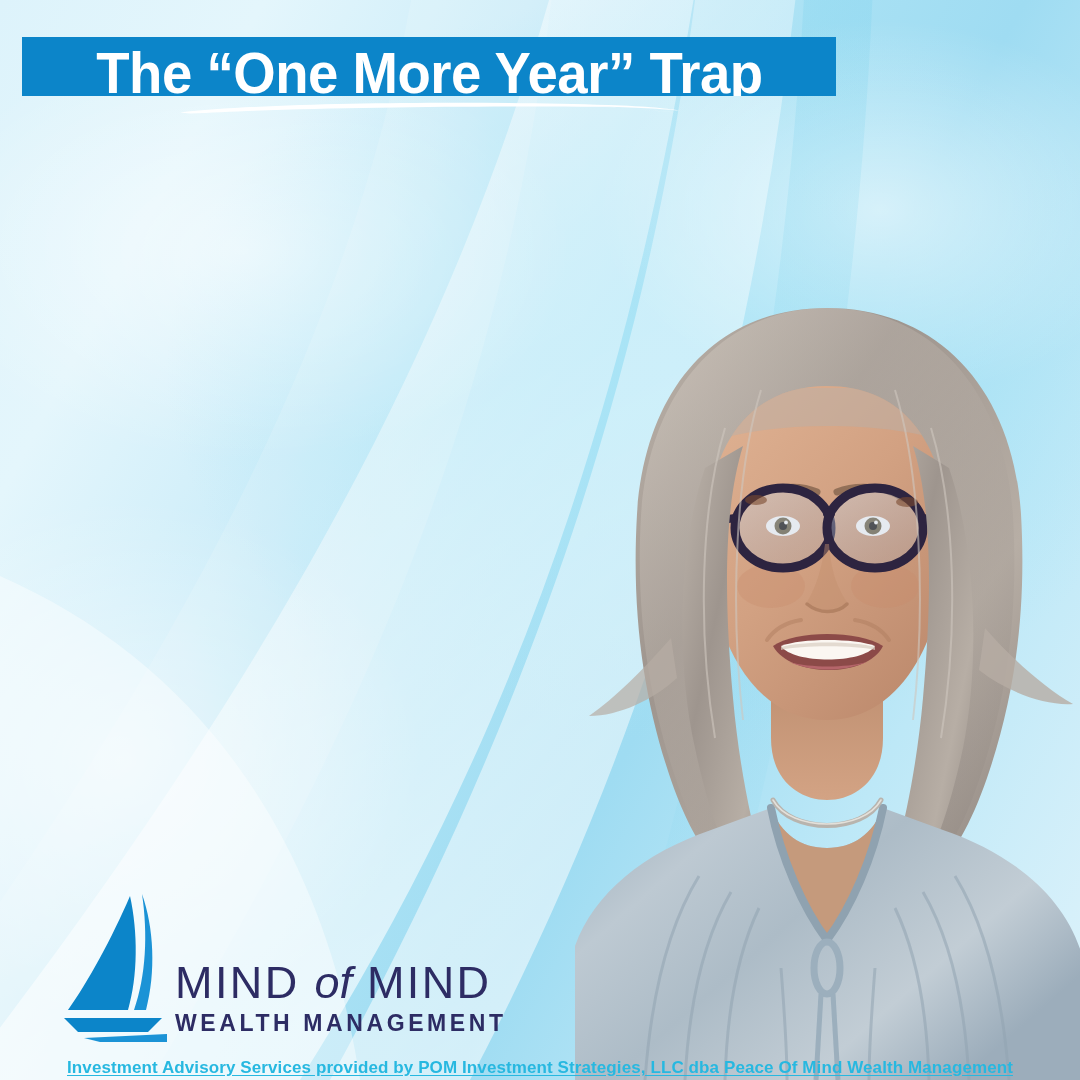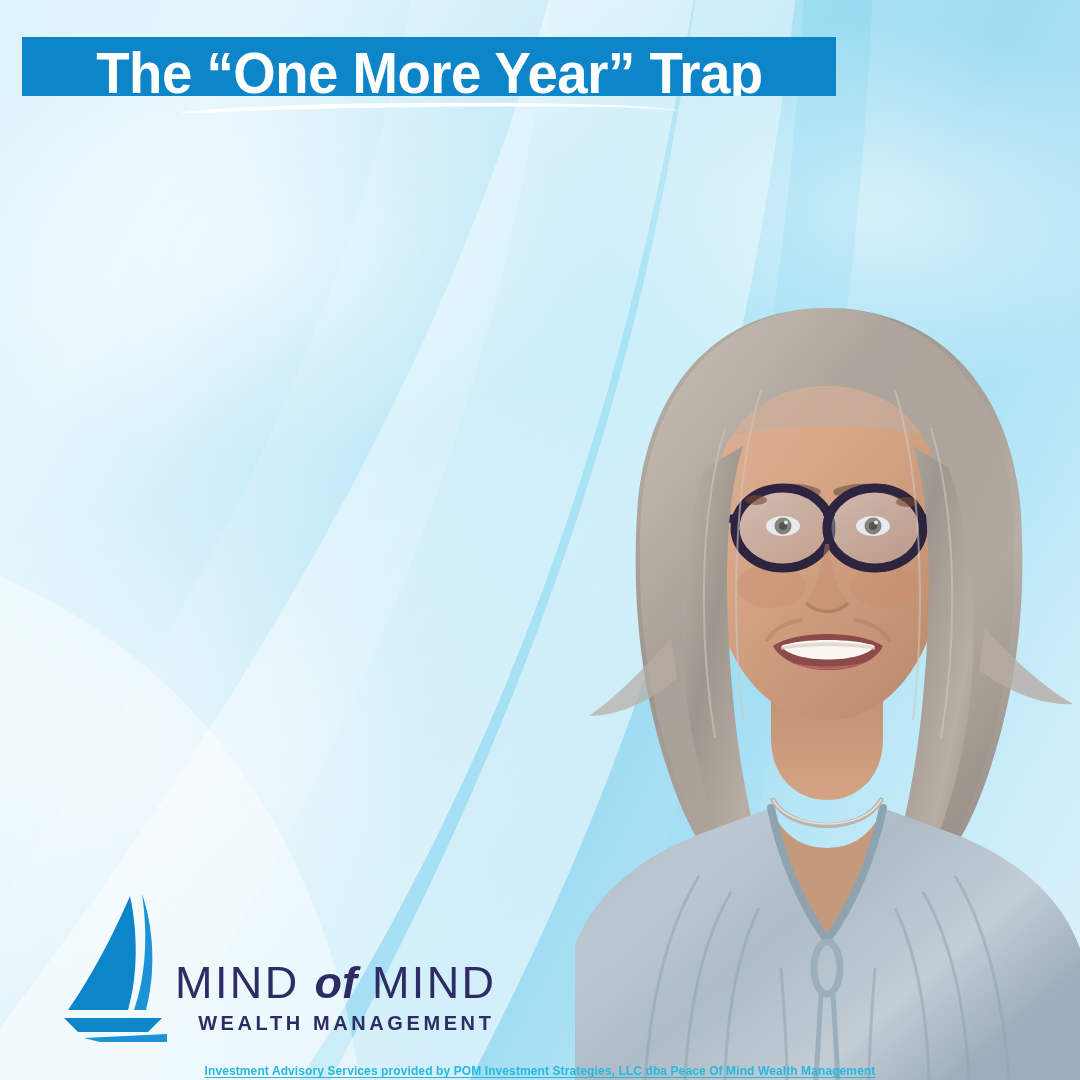--- a/index.html
+++ b/index.html
@@ -98,42 +98,42 @@
   .logo-type { margin-left:8px; padding-bottom:8px; }
   .logo-main {
     color:#2d2c64;
     font-size:45px;
     letter-spacing:2.4px;
     line-height:50px;
     white-space:nowrap;
   }
   .logo-main .of {
     font-style:italic;
-    font-weight:bold;
+    font-weight:normal;
     letter-spacing:0px;
   }
   .logo-sub {
     color:#2d2c64;
-    font-size:20px;
+    font-size:23px;
     font-weight:bold;
     letter-spacing:3.6px;
     line-height:22px;
     text-align:right;
     white-space:nowrap;
     margin-top:4px;
     padding-right:2px;
   }
 
   
   .disclaimer {
     position:absolute;
     left:0; right:0; bottom:2px;
     text-align:center;
     color:#27b8e0;
-    font-size:12px;
+    font-size:17px;
     font-weight:bold;
     letter-spacing:0.1px;
     text-decoration:underline;
     text-underline-offset:2px;
     white-space:nowrap;
   }
 </style>
 </head>
 <body>
 

